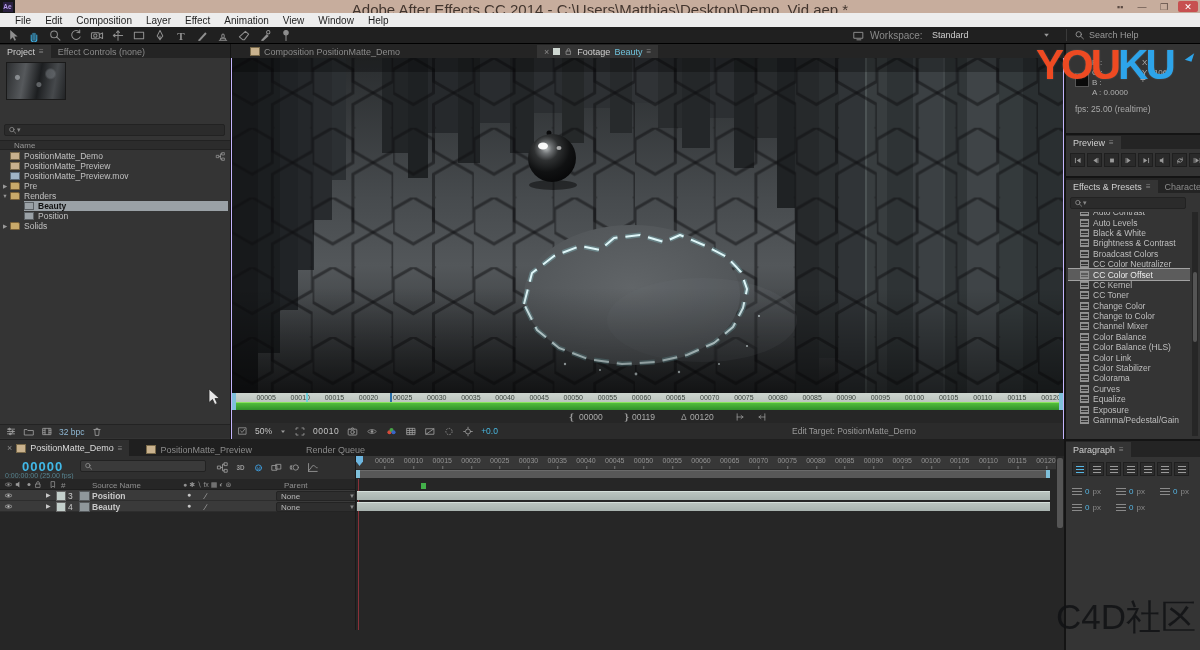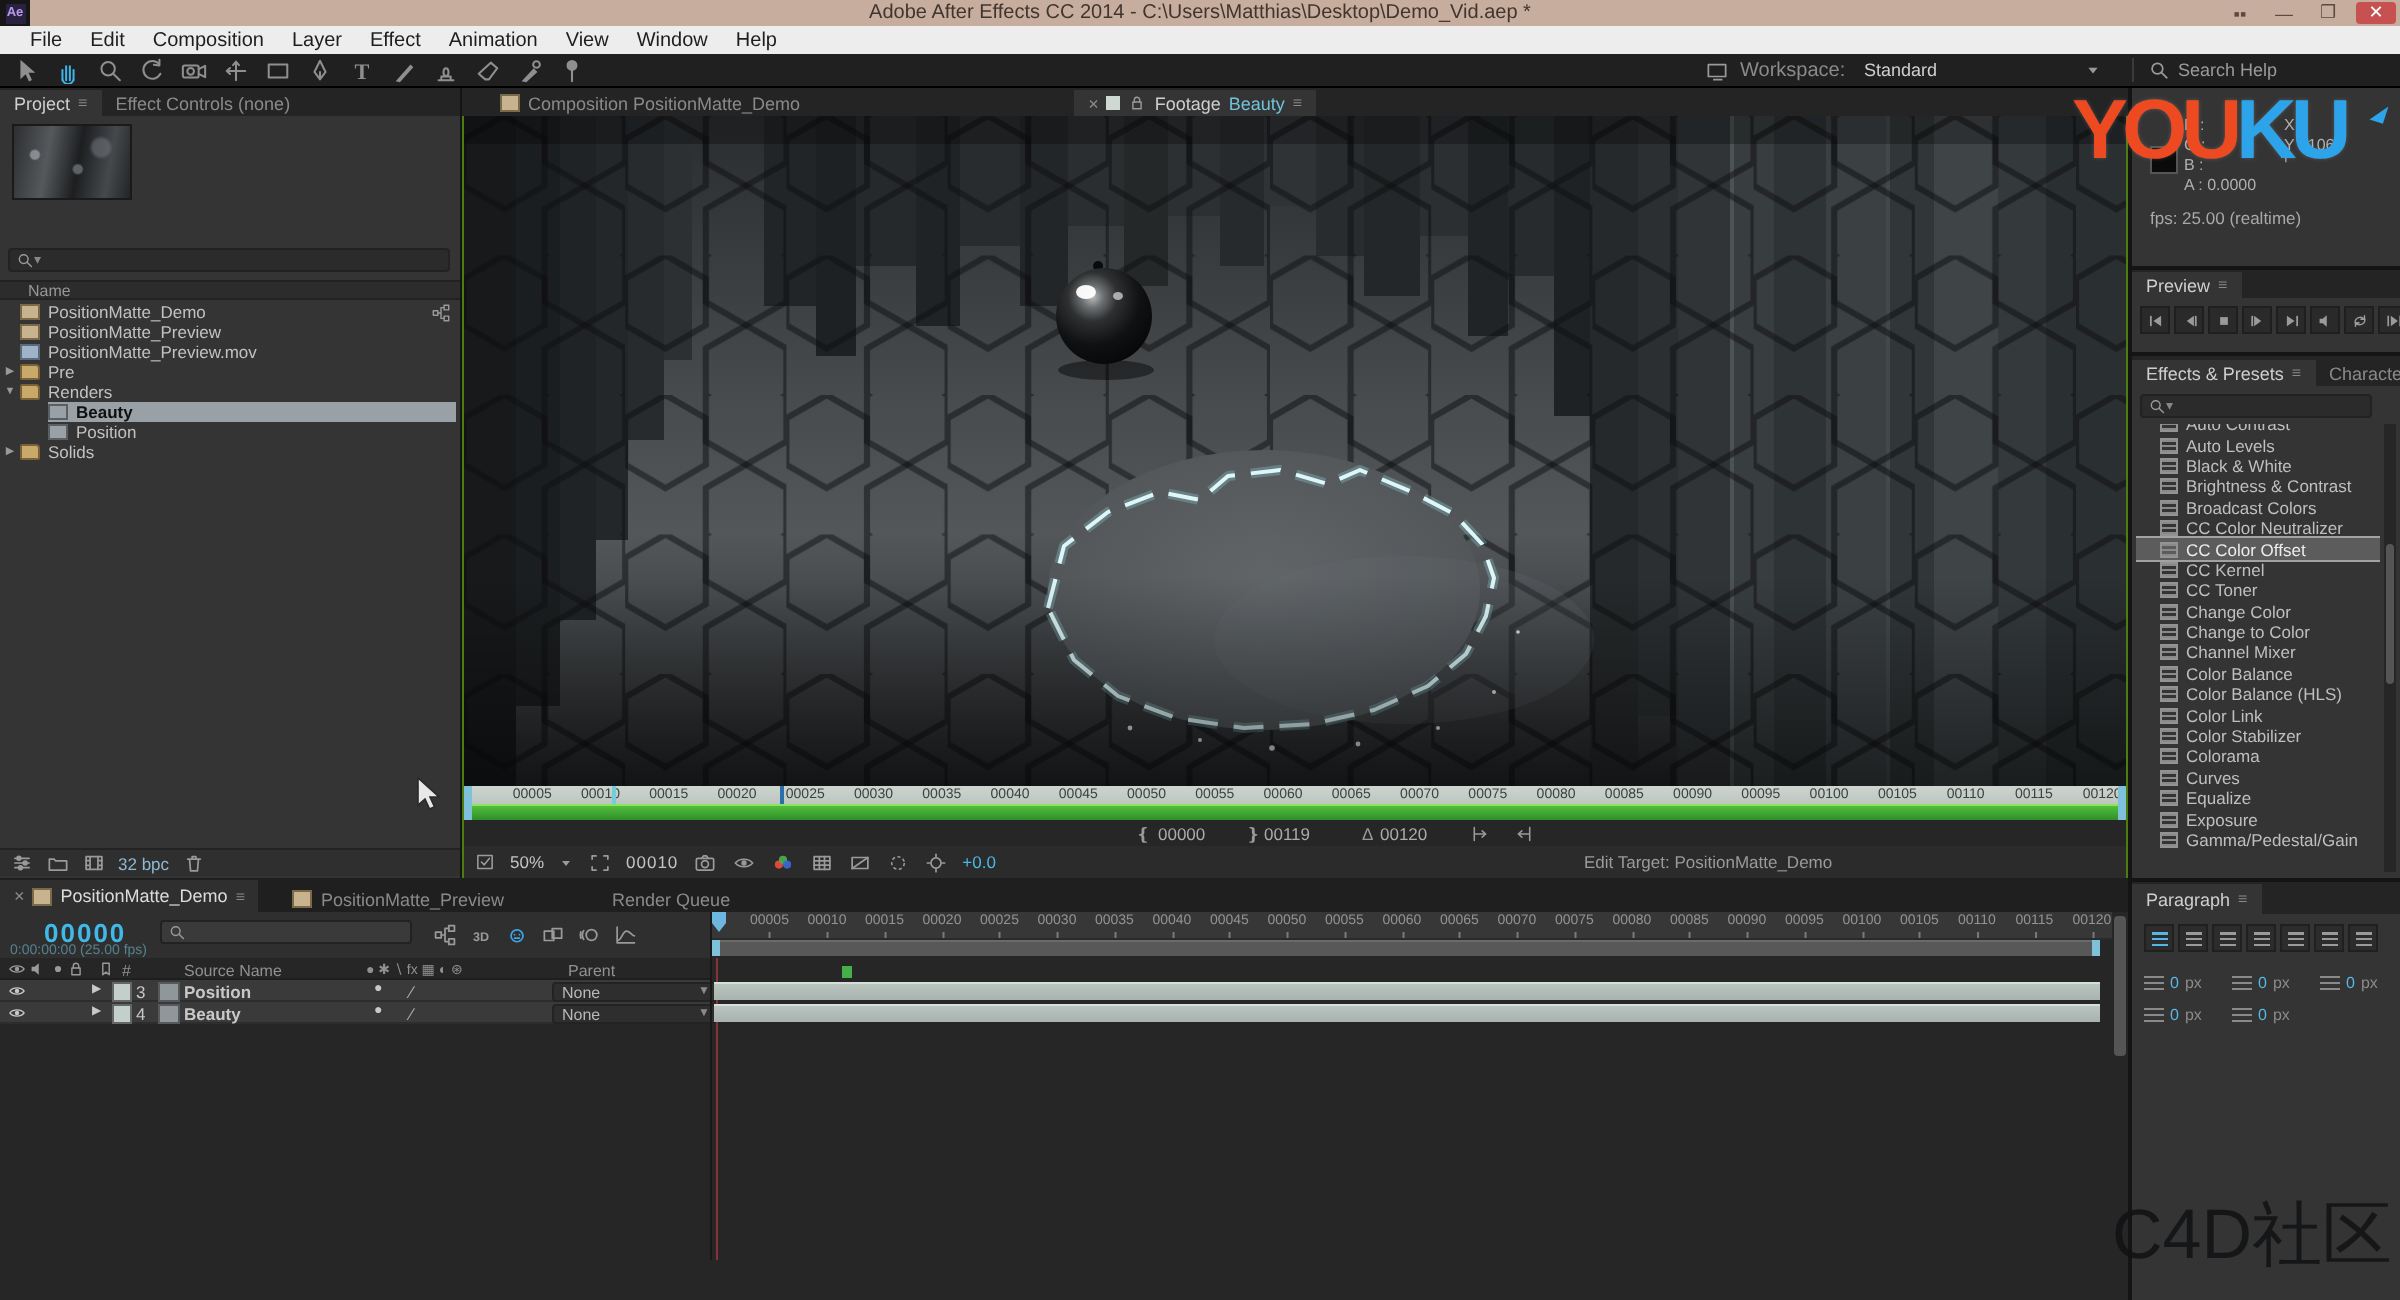--- a/index.html
+++ b/index.html
@@ -7,21 +7,21 @@
        font-family:"Liberation Sans","DejaVu Sans",sans-serif;font-size:10px;color:#bbb;
        -webkit-font-smoothing:antialiased;}
   .abs{position:absolute;}
   .ic{display:inline-flex;align-items:center;justify-content:center;color:#9a9a9a;line-height:0;}
 
   
   .titlebar{left:0;top:0;width:1200px;height:13px;background:#c7ad9d;}
   .ae-corner{left:0;top:0;width:15px;height:13px;background:#161616;display:flex;align-items:center;justify-content:center;}
   .ae-logo{width:10px;height:10px;background:#2a2040;color:#b49ae8;font-size:6.5px;font-weight:bold;
            display:flex;align-items:center;justify-content:center;}
-  .title-text{left:0;top:1px;width:1200px;text-align:center;font-size:10px;color:#42352e;}
+  .title-text{left:0;top:1px;width:1200px;text-align:center;font-size:15px;color:#42352e;}
   .winbtns{right:2px;top:1px;display:flex;gap:6px;align-items:center;height:11px;}
   .wb{width:16px;height:11px;display:flex;align-items:center;justify-content:center;color:#5a4a42;font-size:9px;}
   .wb.close{background:#c75050;color:#fff;border-radius:2px;width:20px;}
   .menubar{left:0;top:13px;width:1200px;height:14px;background:#ededed;display:flex;align-items:center;padding-left:8px;box-sizing:border-box;}
   .menu-item{padding:0 7px;font-size:10px;color:#1e1e1e;}
   .toolbar{left:0;top:27px;width:1200px;height:17px;background:#202020;border-bottom:1px solid #000;box-sizing:border-box;}
   .tools{position:absolute;left:4px;top:1px;display:flex;gap:4px;align-items:center;height:15px;}
   .tool{width:17px;height:14px;display:flex;align-items:center;justify-content:center;color:#8f8f8f;}
   .tool.active{color:#3fb3e8;}
 
@@ -379,21 +379,21 @@
       <span class="ic">
           <svg width="12" height="11" viewBox="0 0 14 14">
             <g fill="none" stroke="currentColor" stroke-width="1.1" stroke-linecap="round" stroke-linejoin="round">
               <path d="M4.2 5 L4.8 12 H9.2 L9.8 5 M3 4.5 H11 M5.8 4.5 V3 H8.2 V4.5"></path>
             </g>
           </svg>
         </span>
     </div>
   </div>
 
-  <div class="panel" style="left:231px;top:44px;width:833px;height:395px;background:#4d7c0f;">
+  <div class="panel" style="left:231px;top:44px;width:833px;height:395px;background:#c4b5fd;">
     <div class="tabbar">
       <div class="tab" style="margin-left:12px;">
         <span style="width:8px;height:7px;background:#c9b28e;border:1px solid #7a6a4a;"></span>
         <span>Composition PositionMatte_Demo</span>
       </div>
       <div class="tab active" style="margin-left:130px;">
         <span style="color:#8a8a8a;">×</span>
         <span style="width:7px;height:7px;background:#cfd8d2;"></span>
         <span class="ic">
             <svg width="9" height="9" viewBox="0 0 14 14">

